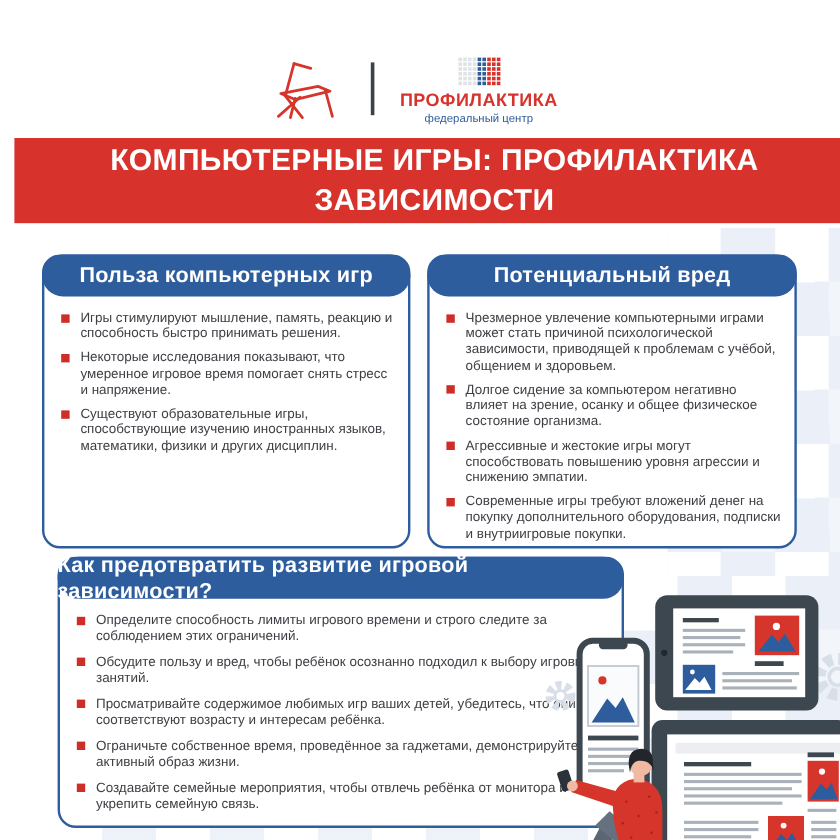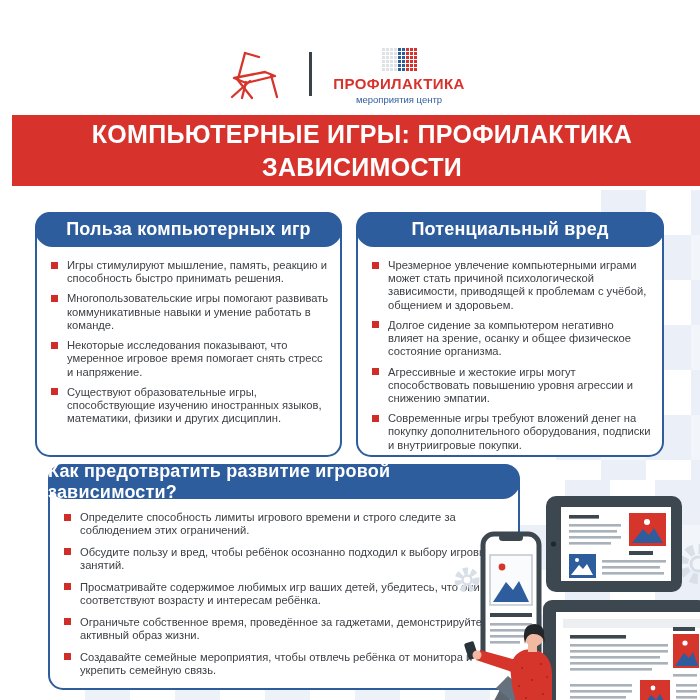--- a/index.html
+++ b/index.html
@@ -125,41 +125,37 @@
           <div style="background: rgb(223, 227, 232);"></div>
           <div style="background: rgb(223, 227, 232);"></div>
           <div style="background: rgb(223, 227, 232);"></div>
           <div style="background: rgb(46, 93, 158);"></div>
           <div style="background: rgb(46, 93, 158);"></div>
           <div style="background: rgb(215, 50, 43);"></div>
           <div style="background: rgb(215, 50, 43);"></div>
           <div style="background: rgb(215, 50, 43);"></div>
         </div>
       <div class="brand-name">ПРОФИЛАКТИКА</div>
-      <div class="brand-sub">мероприятия центр</div>
+      <div class="brand-sub">федеральный центр</div>
     </div>
   </div>
 
   <div class="banner">
     <div class="banner-title">КОМПЬЮТЕРНЫЕ ИГРЫ: ПРОФИЛАКТИКА ЗАВИСИМОСТИ</div>
   </div>
 
   <section class="card card-benefits">
     <div class="pill">Польза компьютерных игр</div>
     <ul>
 
         <li>
           <span class="sq"></span>
           <span>Игры стимулируют мышление, память, реакцию и способность быстро принимать решения.</span>
         </li>
 
-        <li>
-          <span class="sq"></span>
-          <span>Многопользовательские игры помогают развивать коммуникативные навыки и умение работать в команде.</span>
-        </li>
 
         <li>
           <span class="sq"></span>
           <span>Некоторые исследования показывают, что умеренное игровое время помогает снять стресс и напряжение.</span>
         </li>
 
         <li>
           <span class="sq"></span>
           <span>Существуют образовательные игры, способствующие изучению иностранных языков, математики, физики и других дисциплин.</span>
         </li>

